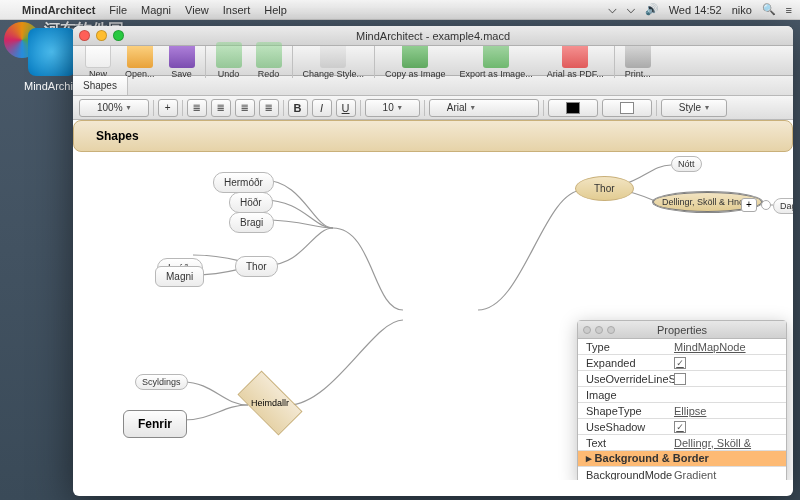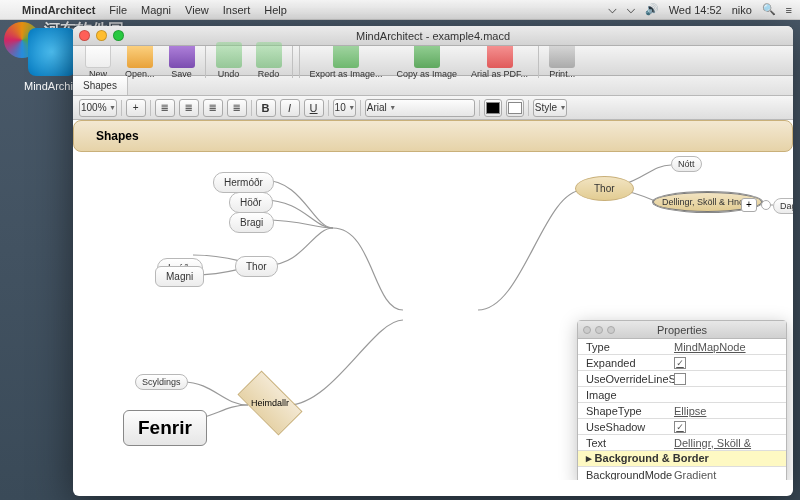--- a/index.html
+++ b/index.html
@@ -30,49 +30,49 @@
 .ic-redo{background:linear-gradient(#8fd68f,#4caf50);opacity:.5;}
 .ic-style{background:linear-gradient(#eee,#ccc);}
 .ic-exp1{background:linear-gradient(#a8d8a8,#6fb86f);}
 .ic-copy{background:linear-gradient(#9ad49a,#5fa85f);}
 .ic-pdf{background:linear-gradient(#f89a9a,#e05a5a);}
 .ic-print{background:linear-gradient(#ddd,#aaa);}
 .tsep{width:1px;height:34px;background:#c0c0c0;margin:0 2px;}
 .tabbar{height:20px;background:linear-gradient(#f0f0f0,#e0e0e0);border-bottom:1px solid #b8b8b8;display:flex;align-items:stretch;}
 .tab{padding:3px 10px;background:linear-gradient(#fff,#ececec);border-right:1px solid #c0c0c0;font-size:10px;color:#333;display:flex;align-items:center;}
 .fmtbar{height:24px;background:linear-gradient(#f6f6f6,#dedede);border-bottom:1px solid #b8b8b8;display:flex;align-items:center;padding:0 6px;gap:4px;}
-.fmtctl{height:18px;background:linear-gradient(#fdfdfd,#e6e6e6);border:1px solid #aaa;border-radius:3px;display:flex;align-items:center;padding:0 1px;font-size:10px;color:#333;}
+.fmtctl{height:18px;background:linear-gradient(#fdfdfd,#e6e6e6);border:1px solid #aaa;border-radius:3px;display:flex;align-items:center;padding:0 17px;font-size:10px;color:#333;}
 .fmtctl.dd::after{content:"▾";margin-left:4px;font-size:8px;color:#666;}
 .fmtbtn{width:20px;justify-content:center;padding:0;}
 .fsep{width:1px;height:16px;background:#c0c0c0;}
 .swatch{width:14px;height:12px;border:1px solid #888;}
 .sw-black{background:#000;}.sw-white{background:#fff;}
 .canvas{position:relative;width:100%;height:calc(100% - 110px);background:#fff;overflow:hidden;}
 .canvas svg{position:absolute;top:0;left:0;width:100%;height:100%;}
 .canvas svg path{stroke:#999;stroke-width:1.2;fill:none;}
 .node{position:absolute;padding:4px 10px;border:1px solid #b8b8b8;border-radius:10px;background:linear-gradient(#fff,#ececec);font-size:10px;color:#333;white-space:nowrap;}
 .bignode{padding:8px 22px;border-radius:8px;background:linear-gradient(#f3e8d2,#e6d3a8);border:1px solid #c9b07a;font-weight:bold;font-size:12px;}
-.fenrir{padding:6px 14px;border-radius:6px;background:linear-gradient(#fdfdfd,#e6e6e6);border:1.5px solid #888;font-weight:bold;font-size:19px;}
+.fenrir{padding:6px 14px;border-radius:6px;background:linear-gradient(#fdfdfd,#e6e6e6);border:1.5px solid #888;font-weight:bold;font-size:12px;}
 .ell{border-radius:50%/50%;padding:6px 18px;background:linear-gradient(#f2e4c2,#e2cc92);border:1px solid #c9b07a;}
 .ell.sel{border:1px solid #777;box-shadow:0 0 0 1px #888;}
 .diamond{width:58px;height:34px;transform:rotate(45deg);background:linear-gradient(#f3e8d2,#e6d3a8);border:1px solid #c9b07a;display:flex;align-items:center;justify-content:center;}
 .diamond span{transform:rotate(-45deg);font-size:9px;}
 .small{font-size:9px;padding:2px 6px;}
 .plusnode{width:16px;height:14px;border:1px solid #aaa;border-radius:3px;background:#fff;text-align:center;line-height:12px;font-size:10px;}
 .dotnode{width:10px;height:10px;border:1px solid #aaa;border-radius:50%;background:#fff;}
 .star{position:absolute;color:#e8d59a;}
 .star-shape{width:62px;height:62px;background:linear-gradient(#f5ecc8,#ead898);clip-path:polygon(50% 0%,61% 35%,98% 35%,68% 57%,79% 91%,50% 70%,21% 91%,32% 57%,2% 35%,39% 35%);border:1px solid #c9b07a;display:flex;align-items:center;justify-content:center;}
 .star-shape span{font-size:10px;color:#333;margin-top:6px;}
 .props{position:absolute;right:6px;top:200px;width:210px;background:#efefef;border:1px solid #b8b8b8;border-radius:4px;box-shadow:0 4px 18px rgba(0,0,0,.25);font-size:10px;}
 .props .ptitle{height:18px;background:linear-gradient(#e8e8e8,#d0d0d0);border-bottom:1px solid #b8b8b8;display:flex;align-items:center;position:relative;}
 .props .ptitle .ptraffic{position:absolute;left:5px;display:flex;gap:4px;}
 .props .ptitle .ptraffic div{width:8px;height:8px;border-radius:50%;background:#ccc;border:1px solid #aaa;}
 .props .ptitle span{margin:0 auto;color:#444;}
 .prow{display:flex;height:16px;align-items:center;border-bottom:1px solid #ddd;background:#fff;}
-.prow.section{background:#fef9c3;font-weight:bold;color:#555;}
+.prow.section{background:#fdba74;font-weight:bold;color:#555;}
 .prow .pk{width:92px;padding-left:8px;color:#333;}
 .prow .pv{flex:1;padding-left:4px;color:#555;display:flex;align-items:center;gap:4px;text-decoration:underline;}
 .chk{width:12px;height:12px;border:1px solid #888;background:#fff;display:inline-flex;align-items:center;justify-content:center;font-size:9px;}
 .watermark{position:absolute;top:20px;left:0;width:200px;height:40px;pointer-events:none;opacity:.85;}
 .watermark .wlogo{position:absolute;left:4px;top:2px;width:36px;height:36px;border-radius:50%;background:conic-gradient(#ff9800,#4caf50,#2196f3,#e91e63,#ff9800);}
 .watermark .wtext{position:absolute;left:44px;top:0;color:#eee;font-weight:bold;font-size:16px;text-shadow:0 1px 2px rgba(0,0,0,.6);}
 .watermark .wurl{position:absolute;left:44px;top:20px;color:#c8e0c8;font-size:12px;letter-spacing:.5px;}
 </style>
 </head>
 <body>
@@ -135,28 +135,32 @@
     <div class="tsep"></div>
     <div class="tbtn">
         <div class="ticon ic-undo"></div>
         <div class="tlabel">Undo</div>
       </div>
     <div class="tbtn">
         <div class="ticon ic-redo"></div>
         <div class="tlabel">Redo</div>
       </div>
     <div class="tsep"></div>
+    <div class="tbtn">
+        <div class="ticon ic-style"></div>
+        <div class="tlabel">Change Style...</div>
+      </div>
     <div class="tsep"></div>
+    <div class="tbtn">
+        <div class="ticon ic-copy"></div>
+        <div class="tlabel">Copy as Image</div>
+      </div>
     <div class="tbtn">
         <div class="ticon ic-exp1"></div>
         <div class="tlabel">Export as Image...</div>
-      </div>
-    <div class="tbtn">
-        <div class="ticon ic-copy"></div>
-        <div class="tlabel">Copy as Image</div>
       </div>
     <div class="tbtn">
         <div class="ticon ic-pdf"></div>
         <div class="tlabel">Arial as PDF...</div>
       </div>
     <div class="tsep"></div>
     <div class="tbtn">
         <div class="ticon ic-print"></div>
         <div class="tlabel">Print...</div>
       </div>

